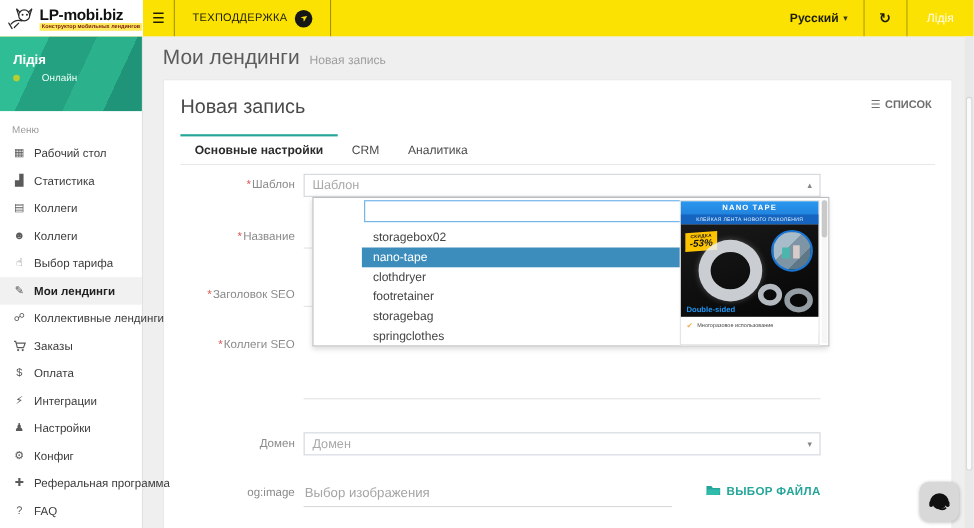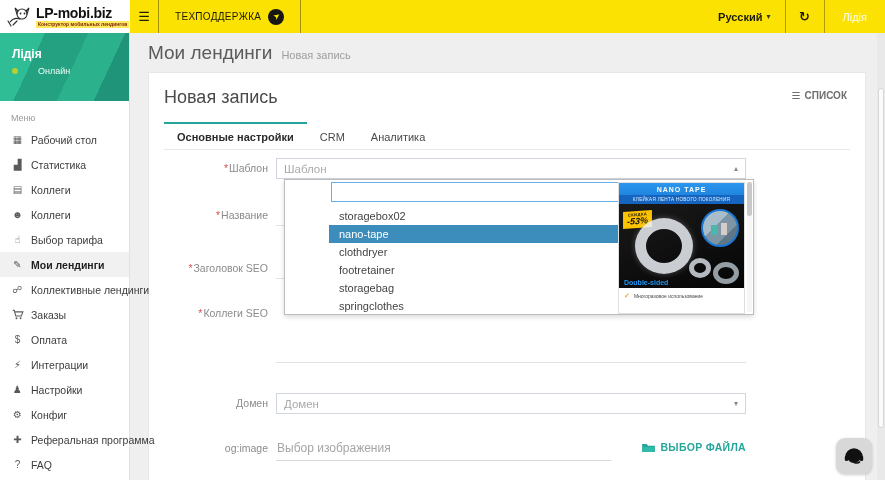--- a/index.html
+++ b/index.html
@@ -73,21 +73,21 @@
   .row-template { margin-top:0; }
   .row-name { margin-top:26px; }
   .row-seo-title { margin-top:32px; }
   .row-seo-desc { margin-top:24px; }
   .row-domain { margin-top:30px; }
   .row-ogimage { margin-top:24px; }
 
   .og-wrap { display:flex; align-items:flex-start; justify-content:space-between; width:470px; }
   .line-input { width:335px; border:none; border-bottom:1px solid #d9d9d9; font-size:12px; color:#333; padding:3px 1px 5px 1px; outline:none; background:transparent; font-family:inherit; }
   .line-input::placeholder { color:#a5a5a5; }
-  .file-btn { display:flex; align-items:flex-end; gap:5px; color:#26a69a; font-size:10.5px; font-weight:bold; letter-spacing:0.3px; cursor:pointer; margin-top:3px; white-space:nowrap; }
+  .file-btn { display:flex; align-items:flex-start; gap:5px; color:#26a69a; font-size:10.5px; font-weight:bold; letter-spacing:0.3px; cursor:pointer; margin-top:3px; white-space:nowrap; }
 
   
   .dd-panel { position:absolute; left:120px; top:29px; width:470px; height:136px; background:#fff; border:1px solid #bdbdbd; box-shadow:0 2px 5px rgba(0,0,0,0.15); z-index:10; }
   .dd-left { position:absolute; left:0; top:0; width:337px;margin-left:44px; }
   .dd-search { margin:2px 2px 0 2px; height:20px; border:1px solid #66afe9; width:333px; padding:0 4px; font-size:11px; outline:none; font-family:inherit; }
   .dd-options { margin-top:5px; }
   .dd-opt { height:18px; line-height:18px; padding:0 10px; font-size:11px; color:#444; cursor:pointer; }
   .dd-opt.hl { background:#3c8dbc; color:#fff; }
   .dd-scroll { position:absolute; right:1px; top:2px; width:5px; height:130px; background:#f6f6f6; }
   .dd-thumb { position:absolute; right:0; top:0; width:5px; height:34px; background:#c9c9c9; border-radius:3px; }

